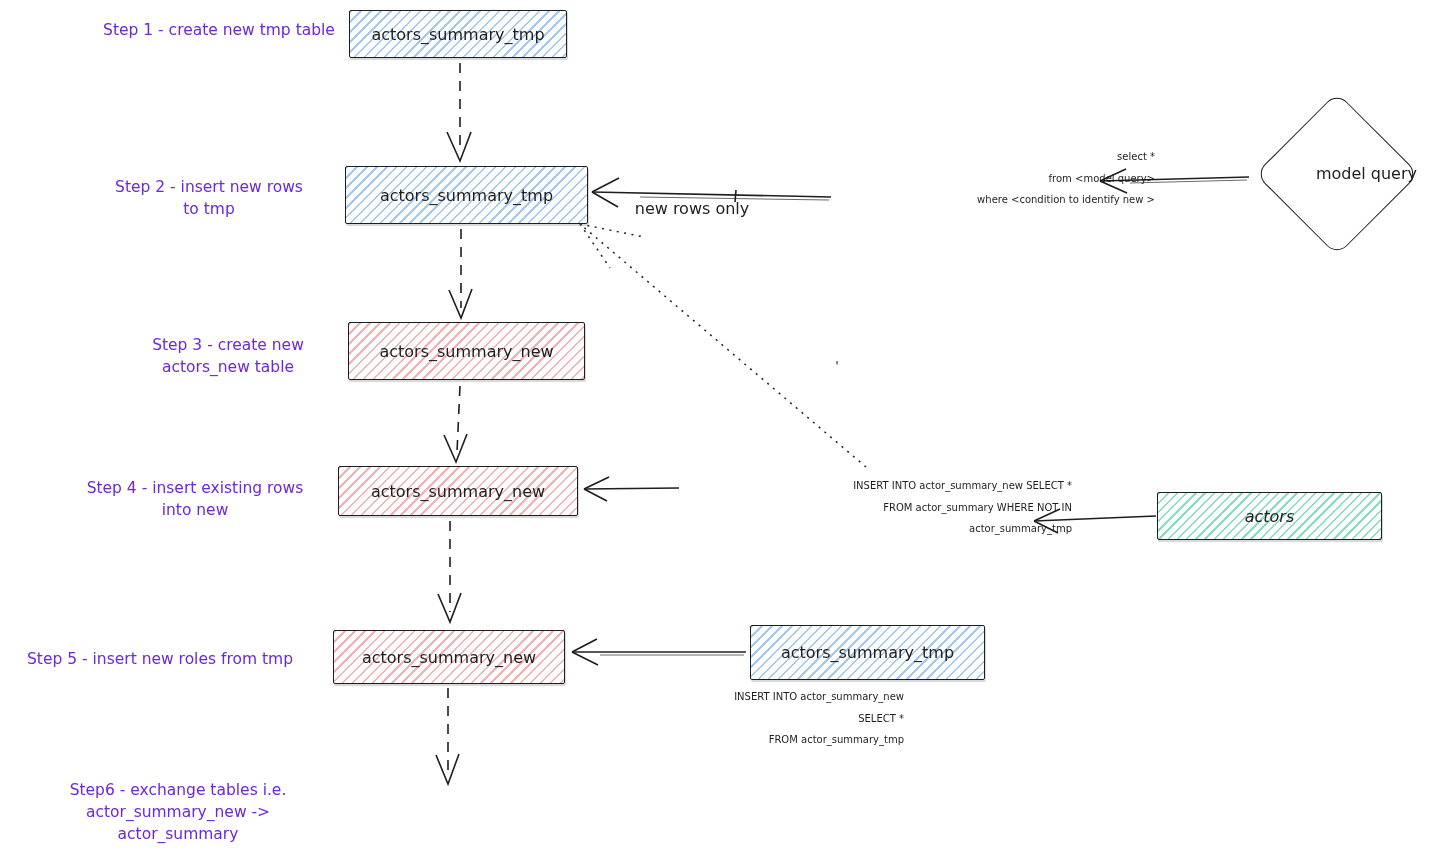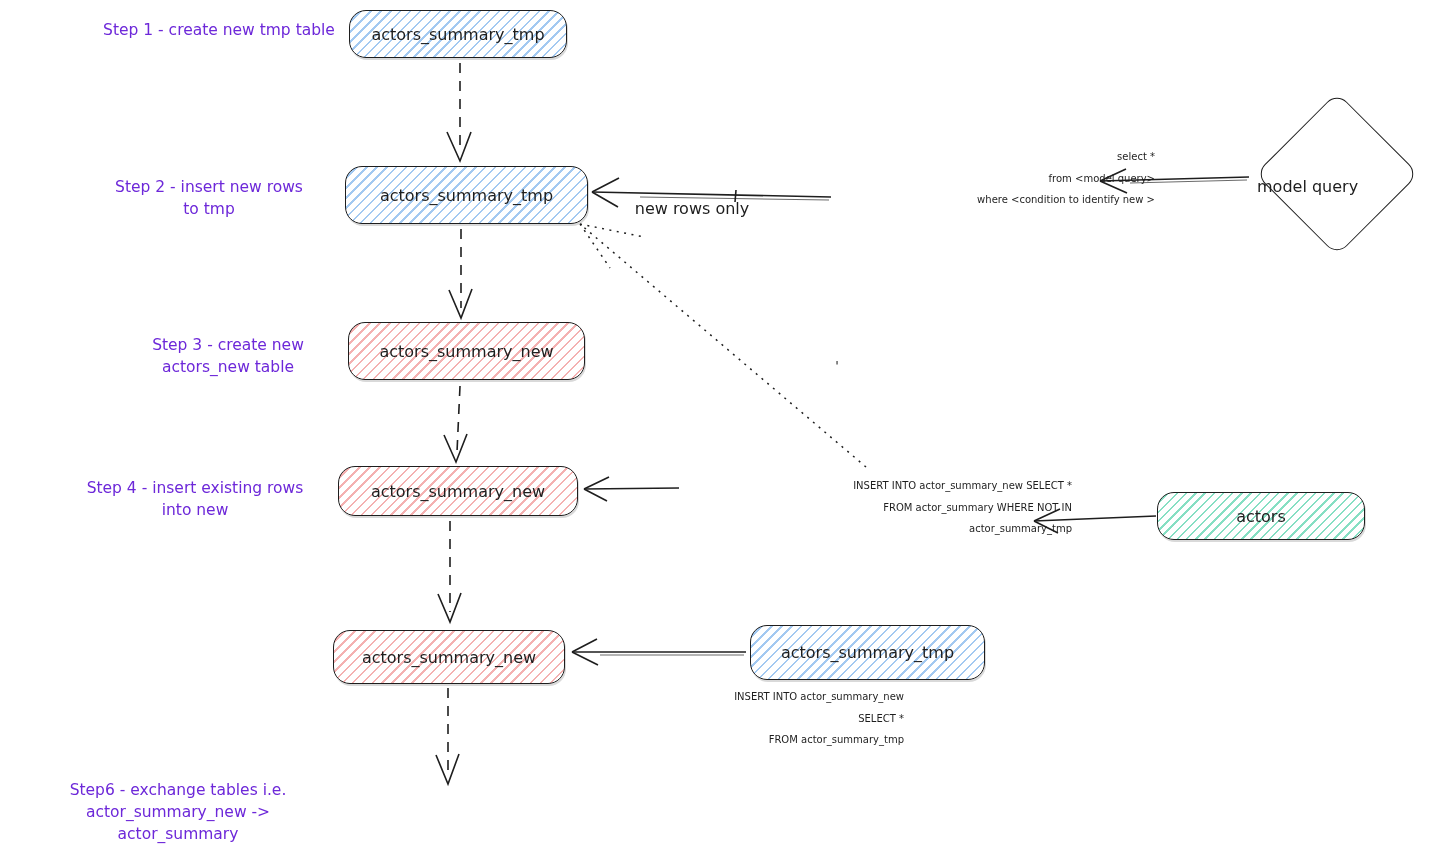--- a/index.html
+++ b/index.html
@@ -5,42 +5,42 @@
   html,body{margin:0;padding:0;background:#ffffff;}
   #canvas{
     position:relative;width:1432px;height:850px;background:#ffffff;overflow:hidden;
     font-family:"DejaVu Sans",sans-serif;color:#1e1e1e;
   }
   .step-label{
     position:absolute;white-space:pre-line;text-align:center;
     font-size:15.5px;line-height:22px;color:#6d28d9;
   }
   .node{
-    position:absolute;border:1.7px solid #1e1e1e;border-radius:17px;
+    position:absolute;border:1.7px solid #1e1e1e;border-radius:2px;
     display:flex;align-items:center;justify-content:center;
     font-size:16px;color:#1e1e1e;box-sizing:border-box;
     box-shadow:1px 2px 0 rgba(120,120,120,0.28);
   }
   .hatch-blue{background:repeating-linear-gradient(135deg,#a3c9f1 0 1.7px,rgba(0,0,0,0) 1.7px 7px);}
   .hatch-red{background:repeating-linear-gradient(135deg,#f4b1b1 0 1.7px,rgba(0,0,0,0) 1.7px 7px);}
   .hatch-green{background:repeating-linear-gradient(135deg,#86dfc3 0 1.7px,rgba(0,0,0,0) 1.7px 6.5px);}
   .hatch-yellow{background:#fcf3d8 repeating-linear-gradient(135deg,#ecc877 0 1.7px,rgba(0,0,0,0) 1.7px 6px);}
   .sql{
     position:absolute;white-space:pre-line;text-align:right;
     font-size:10px;line-height:21.5px;color:#1e1e1e;
   }
   .note{position:absolute;font-size:16px;color:#1e1e1e;text-align:center;}
   .diamond{
     position:absolute;left:1279px;top:116px;width:116px;height:116px;
     border:1.6px solid #1e1e1e;border-radius:14px;background:#ffffff;
     transform:rotate(45deg);box-sizing:border-box;
   }
   .diamond-label{
-    position:absolute;left:1257px;top:164px;width:160px;text-align:left;
-    font-size:16px;color:#1e1e1e;margin-top:13px;
+    position:absolute;left:1257px;top:164px;width:160px;text-align:right;
+    font-size:16px;color:#1e1e1e;
   }
   svg#wires{position:absolute;left:0;top:0;pointer-events:none;}
   .dash{stroke:#1e1e1e;stroke-width:1.6;fill:none;stroke-dasharray:10 8;}
   .solid{stroke:#1e1e1e;stroke-width:1.6;fill:none;}
   .solid2{stroke:#6b6b6b;stroke-width:1.1;fill:none;}
   .dotted{stroke:#1e1e1e;stroke-width:1.5;fill:none;stroke-dasharray:2 5.5;}
 </style>
 </head>
 <body>
 
@@ -104,20 +104,21 @@
     </g>
   </svg>
 
   <div class="step-label" style="left:59px;top:19px;width:320px;">Step 1 - create new tmp table</div>
   <div class="step-label" style="left:49px;top:176px;width:320px;">Step 2 - insert new rows
 to tmp</div>
   <div class="step-label" style="left:68px;top:334px;width:320px;">Step 3 - create new
 actors_new table</div>
   <div class="step-label" style="left:35px;top:477px;width:320px;">Step 4 - insert existing rows
 into new</div>
+  <div class="step-label" style="left:0px;top:648px;width:320px;">Step 5 - insert new roles from tmp</div>
   <div class="step-label" style="left:0px;top:779px;width:300px;padding-left:28px;">Step6 - exchange tables i.e.
 actor_summary_new -&gt; actor_summary</div>
 
   <div class="node hatch-blue" style="left:349px;top:10px;width:218px;height:48px;">
     <span>actors_summary_tmp</span>
   </div>
   <div class="node hatch-blue" style="left:345px;top:166px;width:243px;height:58px;">
     <span>actors_summary_tmp</span>
   </div>
   <div class="node hatch-red" style="left:348px;top:322px;width:237px;height:58px;">
@@ -126,21 +127,21 @@
   <div class="node hatch-red" style="left:338px;top:466px;width:240px;height:50px;">
     <span>actors_summary_new</span>
   </div>
   <div class="node hatch-red" style="left:333px;top:630px;width:232px;height:54px;">
     <span>actors_summary_new</span>
   </div>
 
   <div class="diamond"></div>
   <div class="diamond-label">model query</div>
 
-  <div class="node hatch-green" style="left:1157px;top:492px;width:208px;height:48px;">
+  <div class="node hatch-green" style="left:1157px;top:492px;width:225px;height:48px;font-style:italic;">
     <span>actors</span>
   </div>
 
   <div class="node hatch-blue" style="left:750px;top:625px;width:235px;height:55px;">
     <span>actors_summary_tmp</span>
   </div>
 
   <div class="sql" style="left:755px;top:146px;width:400px;">select *
 from &lt;model query&gt;
 where &lt;condition to identify new &gt;</div>

